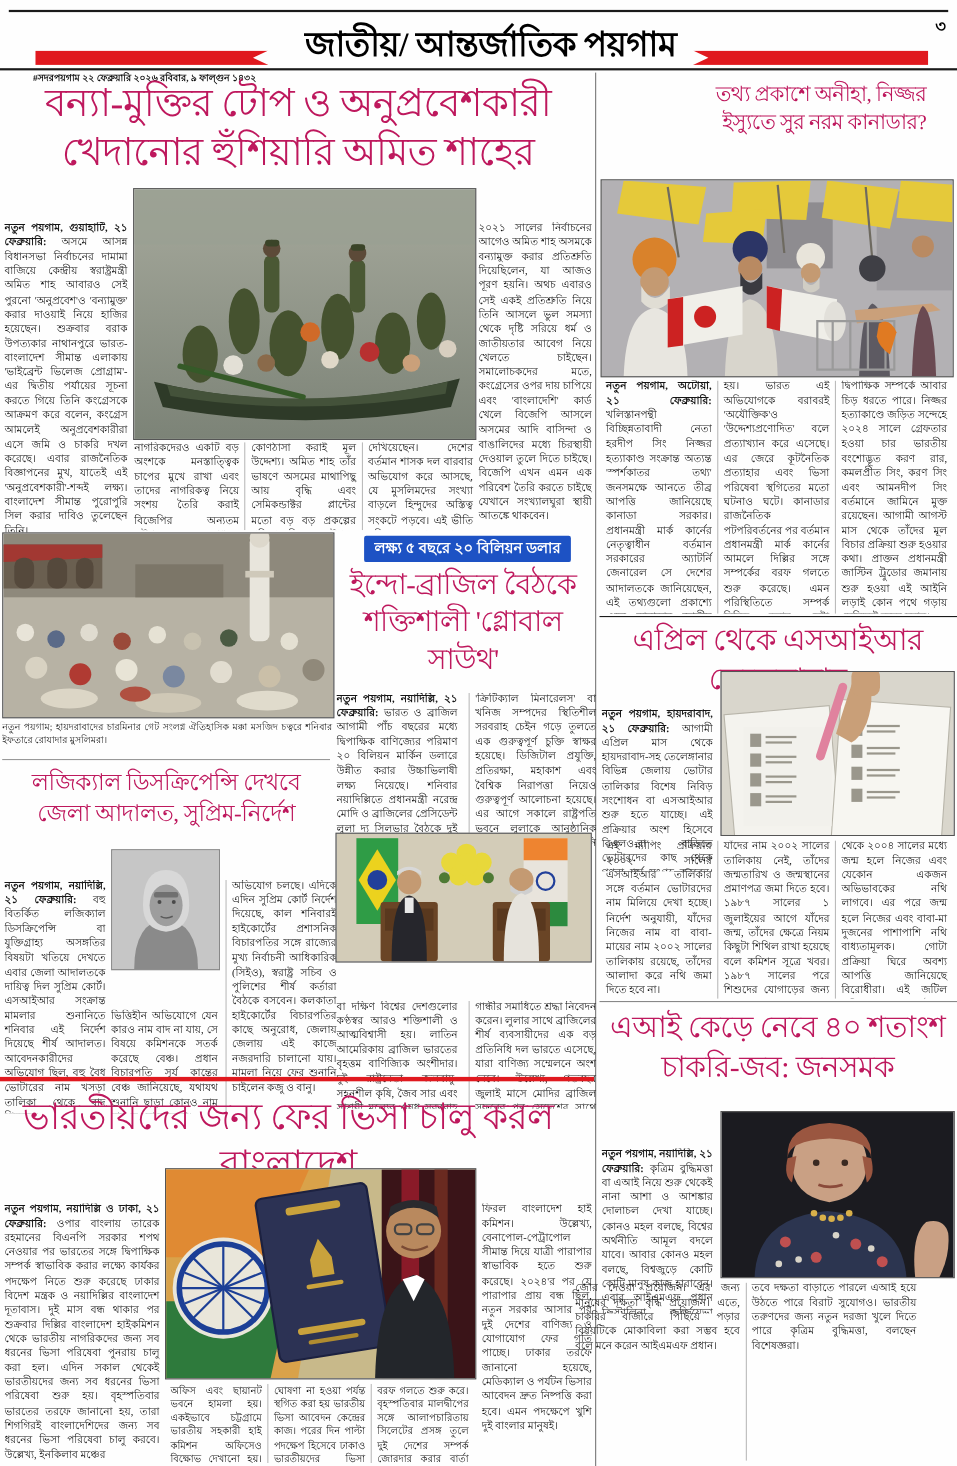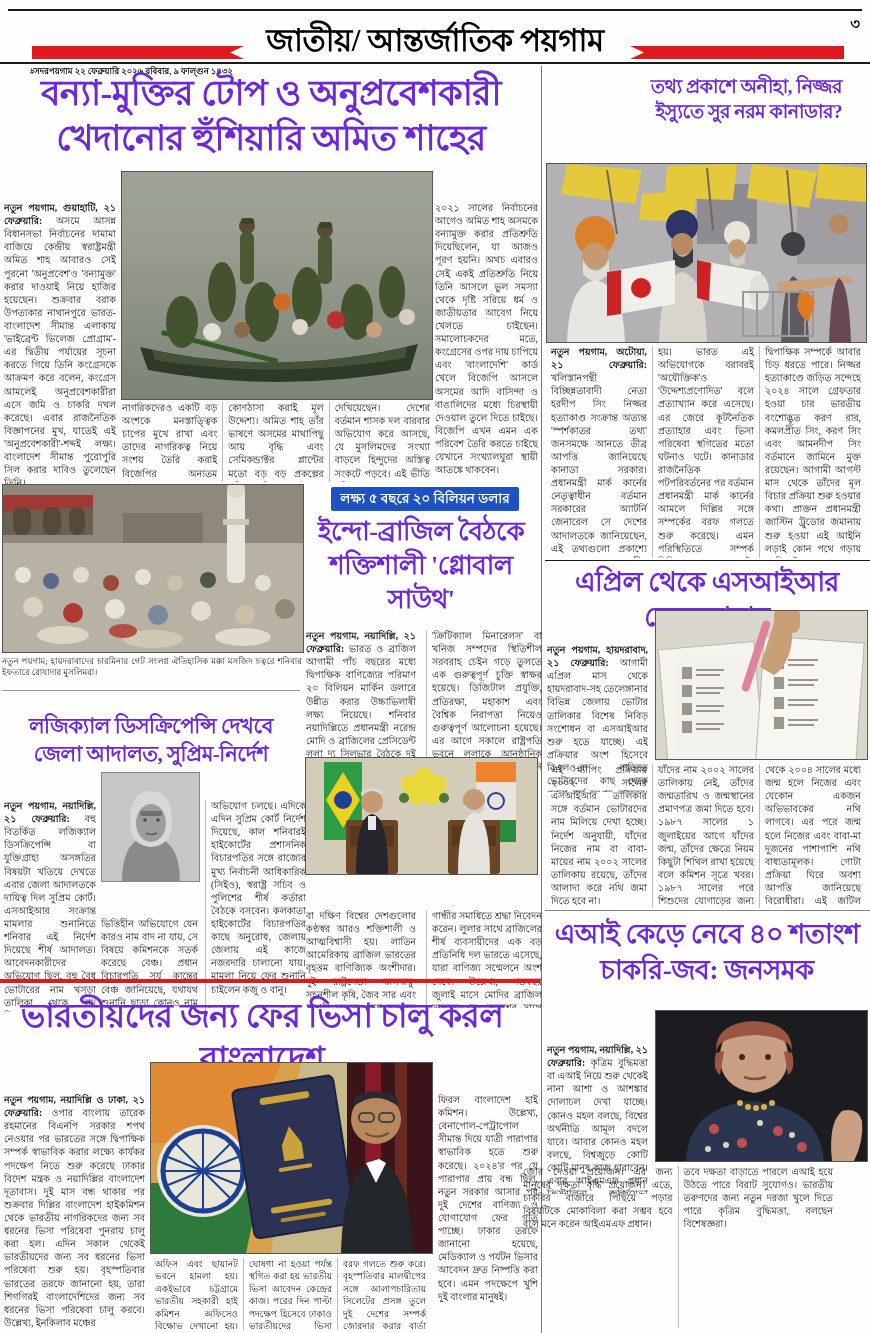--- a/index.html
+++ b/index.html
@@ -2,21 +2,21 @@
 <html lang="bn"><head>
 <meta charset="utf-8">
 <style>
   html,body{margin:0;padding:0;background:#e9e9e9;}
   .page{position:relative;width:870px;height:1333px;background:#fefefe;overflow:hidden;
         font-family:"Liberation Serif",serif;color:#111;}
   .abs{position:absolute;}
   .rule{position:absolute;background:#1a1a1a;}
   .lrule{position:absolute;background:#999;}
   .red{background:#e0191f;}
-  .headline{position:absolute;font-weight:700;color:#6d28d9;text-align:center;
+  .headline{position:absolute;font-weight:400;color:#be185d;text-align:center;
             font-family:"Liberation Serif",serif;letter-spacing:-0.5px;}
   .btxt{position:absolute;font-size:9.5px;line-height:1.38;text-align:justify;
         overflow:hidden;color:#151515;margin-top:32px;}
   .btxt b{font-weight:700;}
   .cols{position:absolute;display:flex;overflow:hidden;}
   .cols .c{flex:1;font-size:9.5px;line-height:1.38;text-align:justify;overflow:hidden;
            padding:0 5px 0 5px;color:#151515;}
   .cols .c + .c{border-left:1px solid #bbb;}
   .photo{position:absolute;border:1px solid #555;overflow:hidden;background:#ccc;}
   .caption{position:absolute;font-size:8.5px;line-height:1.3;text-align:justify;color:#222;}
@@ -30,21 +30,21 @@
   .title{position:absolute;font-size:31px;font-weight:800;color:#000;text-align:center;
          letter-spacing:-0.5px;}
 </style>
 </head>
 <body>
 
 <div class="page">
 
   <div class="rule" style="top:9px;left:8px;width:854px;height:2px;"></div>
   <div class="edition" style="top:32px;left:30px;width:220px;margin-top:33px;">#সদরপয়গাম ২২ ফেব্রুয়ারি ২০২৬ রবিবার, ৯ ফাল্গুন ১৪৩২</div>
-  <div class="title" style="top:16px;left:215px;width:440px;">জাতীয়/ আন্তর্জাতিক পয়গাম</div>
+  <div class="title" style="top:16px;left:226px;width:440px;">জাতীয়/ আন্তর্জাতিক পয়গাম</div>
   <div class="arrow l red" style="top:46px;left:32px;width:212px;"></div>
   <div class="arrow r red" style="top:46px;left:630px;width:214px;"></div>
   <div class="pgnum" style="top:12px;right:10px;">৩</div>
   <div class="rule" style="top:62px;left:0;width:870px;height:2px;"></div>
   <div class="lrule" style="top:66px;left:541px;width:1px;height:1267px;background:#777;"></div>
 
   <div class="headline" style="top:72px;left:0;width:542px;font-size:35px;line-height:1.28;">
     <div>বন্যা-মুক্তির টোপ ও অনুপ্রবেশকারী</div>
     <div>খেদানোর হুঁশিয়ারি অমিত শাহের</div>
   </div>
@@ -136,21 +136,21 @@
         <ellipse cx="60" cy="150" rx="26" ry="9" fill="#dcd6c6"></ellipse>
         <ellipse cx="150" cy="154" rx="30" ry="9" fill="#cfc8b6"></ellipse>
         <ellipse cx="240" cy="152" rx="28" ry="9" fill="#e0dbcc"></ellipse>
         <ellipse cx="120" cy="146" rx="14" ry="7" fill="#b05040"></ellipse>
       </g>
     </svg>
   </div>
   <div class="caption" style="top:656px;left:2px;width:300px;">নতুন পয়গাম; হায়দরাবাদের চারমিনার গেট সংলগ্ন ঐতিহাসিক মক্কা মসজিদ চত্বরে শনিবার ইফতারে রোযাদার মুসলিমরা।</div>
 
   <div class="lrule" style="top:690px;left:2px;width:298px;height:1px;"></div>
-  <div class="headline" style="top:697px;left:0;width:302px;font-size:21px;line-height:1.35;margin-top:15px;">
+  <div class="headline" style="top:697px;left:0;width:302px;font-size:21px;line-height:1.35;">
     <div>লজিক্যাল ডিসক্রিপেন্সি দেখবে</div>
     <div>জেলা আদালত, সুপ্রিম-নির্দেশ</div>
   </div>
   <div class="btxt" style="top:768px;left:4px;width:92px;height:212px;">
     <b>নতুন পয়গাম, নয়াদিল্লি, ২১ ফেব্রুয়ারি:</b><span> বহু বিতর্কিত লজিক্যাল ডিসক্রিপেন্সি বা যুক্তিগ্রাহ্য অসঙ্গতির বিষয়টা খতিয়ে দেখতে এবার জেলা আদালতকে দায়িত্ব দিল সুপ্রিম কোর্ট। এসআইআর সংক্রান্ত মামলার শুনানিতে শনিবার এই নির্দেশ দিয়েছে শীর্ষ আদালত। আবেদনকারীদের অভিযোগ ছিল, বহু বৈধ ভোটারের নাম খসড়া তালিকা থেকে বাদ গিয়েছে।</span>
   </div>
   <div class="photo" style="top:772px;left:101px;width:97px;height:108px;border-color:#888;">
     <svg width="97" height="108" viewBox="0 0 97 108">
       <rect width="97" height="108" fill="#cfcfcf"></rect>
       <rect width="97" height="108" fill="#bdbdbd" opacity="0.5"></rect>

